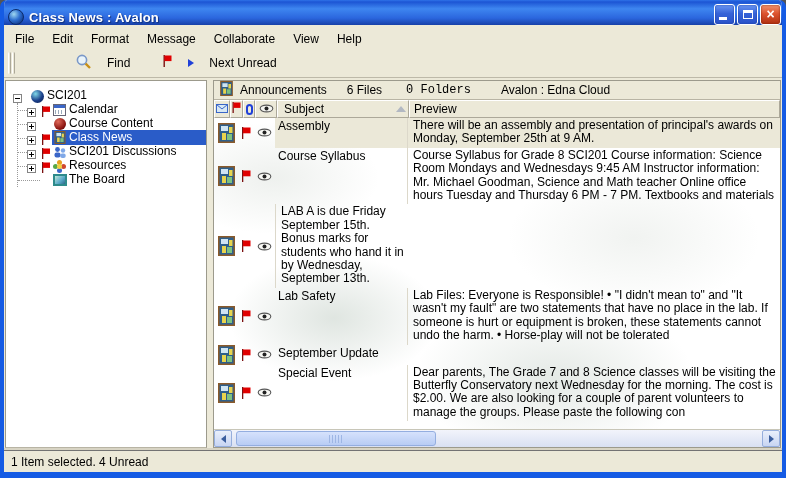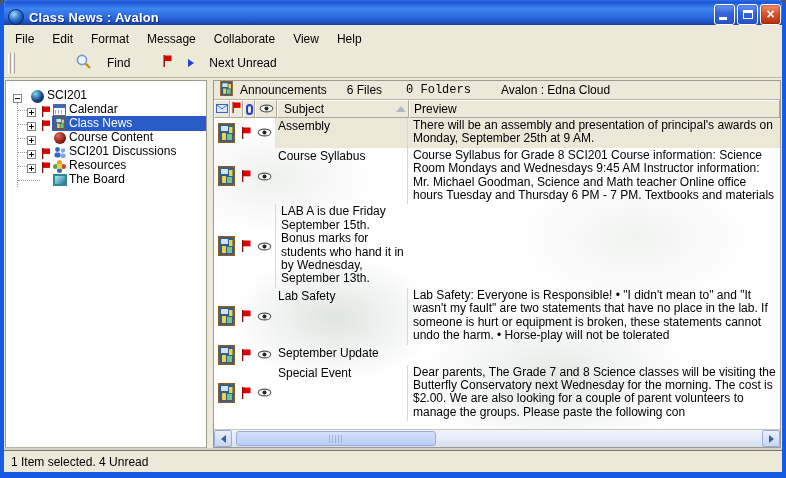--- a/index.html
+++ b/index.html
@@ -218,20 +218,32 @@
               <span class="ic-cal"></span>
             </span>
           <span class="tlabel">Calendar</span>
         </div>
 
         <div class="trow child-row">
           <span class="expander">
               <i class="h"></i>
               <i class="v"></i>
             </span>
+          <span class="flag-slot"></span>
+          <span class="ticon">
+              <span class="ic-sphere-red"></span>
+            </span>
+          <span class="tlabel">Course Content</span>
+        </div>
+
+        <div class="trow child-row">
+          <span class="expander">
+              <i class="h"></i>
+              <i class="v"></i>
+            </span>
           <span class="flag-slot">
               <span class="flag-ic">
                 <svg width="10" height="11">
                   <rect x="1" y="0" width="1.3" height="11" fill="#7a1010"></rect>
                   <rect x="2" y="0.5" width="7" height="5.4" fill="#E00000"></rect>
                 </svg>
               </span>
             </span>
           <span class="hl">
             <span class="ticon">
@@ -239,32 +251,20 @@
                   <rect width="17" height="20" fill="#8a5a2b"></rect>
                   <rect x="1.5" y="1.5" width="14" height="17" fill="#2e5f8a"></rect>
                   <rect x="3" y="3" width="7" height="5" fill="#cfe4f2"></rect>
                   <rect x="11" y="4" width="3.5" height="6" fill="#e8d44d"></rect>
                   <rect x="4" y="10" width="4" height="7" fill="#e8d44d"></rect>
                   <rect x="9" y="11" width="5" height="6" fill="#7fc27f"></rect>
                 </svg>
             </span>
             <span class="tlabel">Class News</span>
           </span>
-        </div>
-
-        <div class="trow child-row">
-          <span class="expander">
-              <i class="h"></i>
-              <i class="v"></i>
-            </span>
-          <span class="flag-slot"></span>
-          <span class="ticon">
-              <span class="ic-sphere-red"></span>
-            </span>
-          <span class="tlabel">Course Content</span>
         </div>
 
         <div class="trow child-row">
           <span class="expander">
               <i class="h"></i>
               <i class="v"></i>
             </span>
           <span class="flag-slot">
               <span class="flag-ic">
                 <svg width="10" height="11">
@@ -475,21 +475,21 @@
                 <rect x="2" y="0.5" width="7.5" height="5.8" fill="#E00000"></rect>
               </svg>
             </div>
           <div class="cell bcell">
               <svg width="15" height="9">
                 <ellipse cx="7.5" cy="4.5" rx="6.3" ry="3.4" fill="#F8F8F4" stroke="#555" stroke-width="1.1"></ellipse>
                 <circle cx="7.5" cy="4.5" r="2" fill="#222"></circle>
               </svg>
             </div>
           <div class="subject">Lab Safety</div>
-          <div class="preview">Lab Safety: Everyone is Responsible!  • "I didn't mean to" and "It wasn't my fault" are two statements that have no place in the lab. If someone is hurt or equipment is broken, these statements cannot undo the harm. • Horse-play will not be tolerated</div>
+          <div class="preview">Lab Files: Everyone is Responsible!  • "I didn't mean to" and "It wasn't my fault" are two statements that have no place in the lab. If someone is hurt or equipment is broken, these statements cannot undo the harm. • Horse-play will not be tolerated</div>
         </div>
 
         <div class="lrow">
           <div class="cell bcell">
               <svg width="17" height="20" viewBox="0 0 17 20">
                 <rect width="17" height="20" fill="#8a5a2b"></rect>
                 <rect x="1.5" y="1.5" width="14" height="17" fill="#2e5f8a"></rect>
                 <rect x="3" y="3" width="7" height="5" fill="#cfe4f2"></rect>
                 <rect x="11" y="4" width="3.5" height="6" fill="#e8d44d"></rect>
                 <rect x="4" y="10" width="4" height="7" fill="#e8d44d"></rect>

